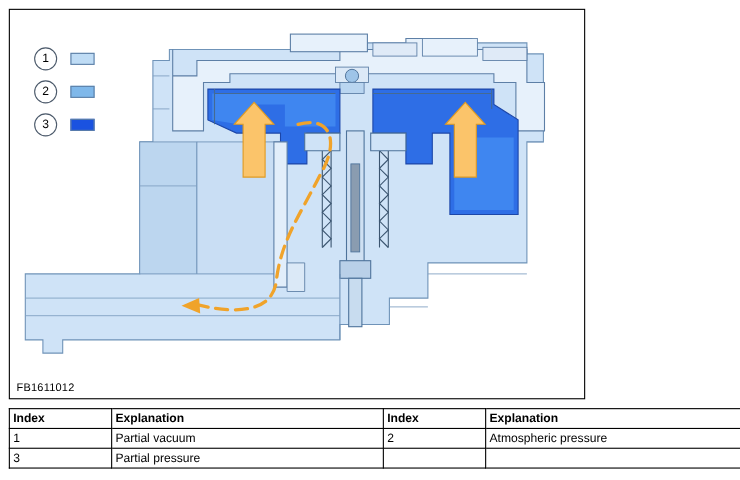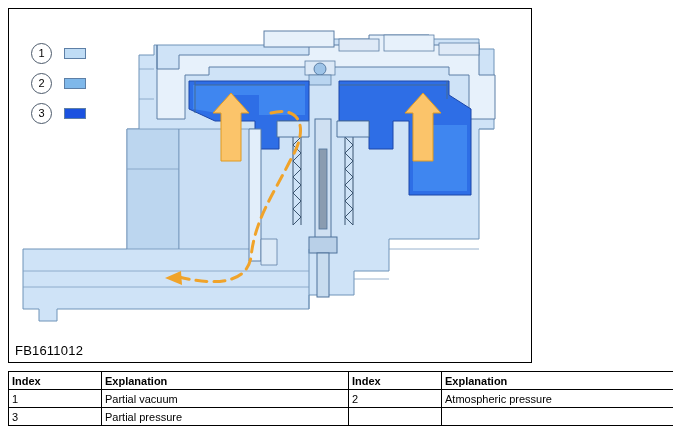--- a/index.html
+++ b/index.html
@@ -33,21 +33,21 @@
   }
   .figure-svg {
     position: absolute;
     left: 0;
     top: 0;
   }
   .figure-code {
     position: absolute;
     left: 6px;
     bottom: 4px;
-    font-size: 13px;
+    font-size: 10px;
     color: #000000;
     letter-spacing: 0.2px;
   }
 
   
   .legend {
     position: absolute;
     left: 22px;
     top: 32px;
     width: 80px;

